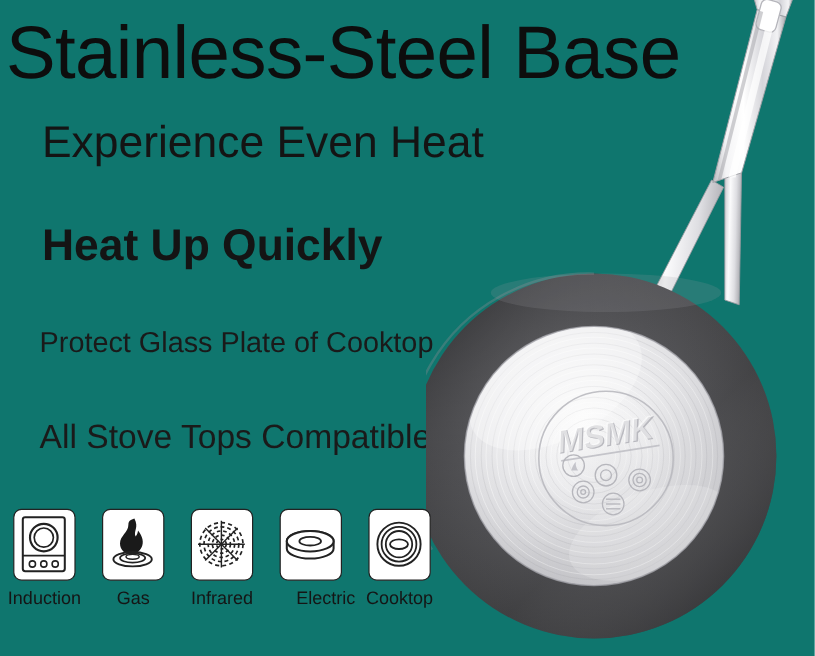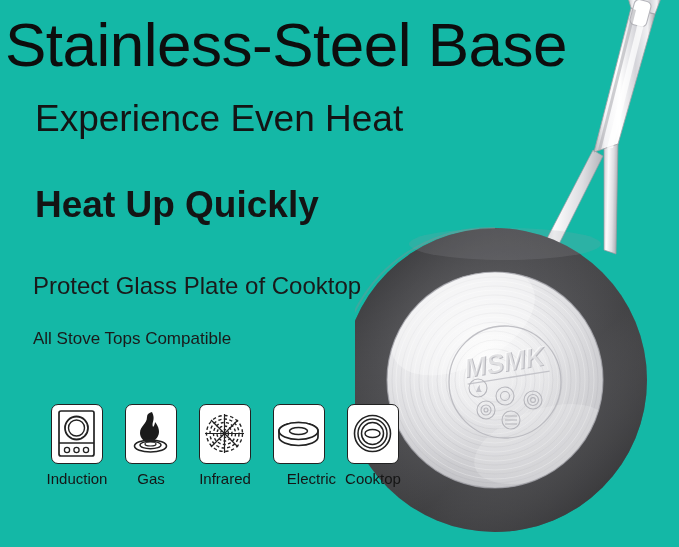--- a/index.html
+++ b/index.html
@@ -12,21 +12,21 @@
     height: 547px;
     overflow: hidden;
     font-family: "Liberation Sans", sans-serif;
     color: #111111;
     position: relative;
   }
   #stage {
     position: relative;
     width: 679px;
     height: 547px;
-    background: #14b8a6;
+    background: #0f766e;
     overflow: hidden;
   }
 
   
   .headline {
     position: absolute;
     left: 5px;
     top: 14px;
     font-size: 62px;
     line-height: 1.0;
@@ -61,37 +61,36 @@
     top: 274px;
     font-size: 24px;
     line-height: 1.0;
     font-weight: 400;
     color: #1a1a1a;
     white-space: nowrap;
   }
   .sub4 {
     position: absolute;
     left: 33px;
-    top: 330px;
-    font-size: 17px;
+    top: 350px;
+    font-size: 28px;
     line-height: 1.0;
     font-weight: 400;
     color: #1a1a1a;
     white-space: nowrap;
     text-align: right;
   }
 
   
   #stove-strip {
     position: absolute;
     left: 0px;
-    top: 404px;
+    top: 424px;
     width: 380px;
     height: 95px;
-    margin-left: 40px;
   }
   .stove-item {
     position: absolute;
     top: 0;
     width: 74px;
     text-align: center;
   }
   .stove-box {
     width: 52px;
     height: 60px;

